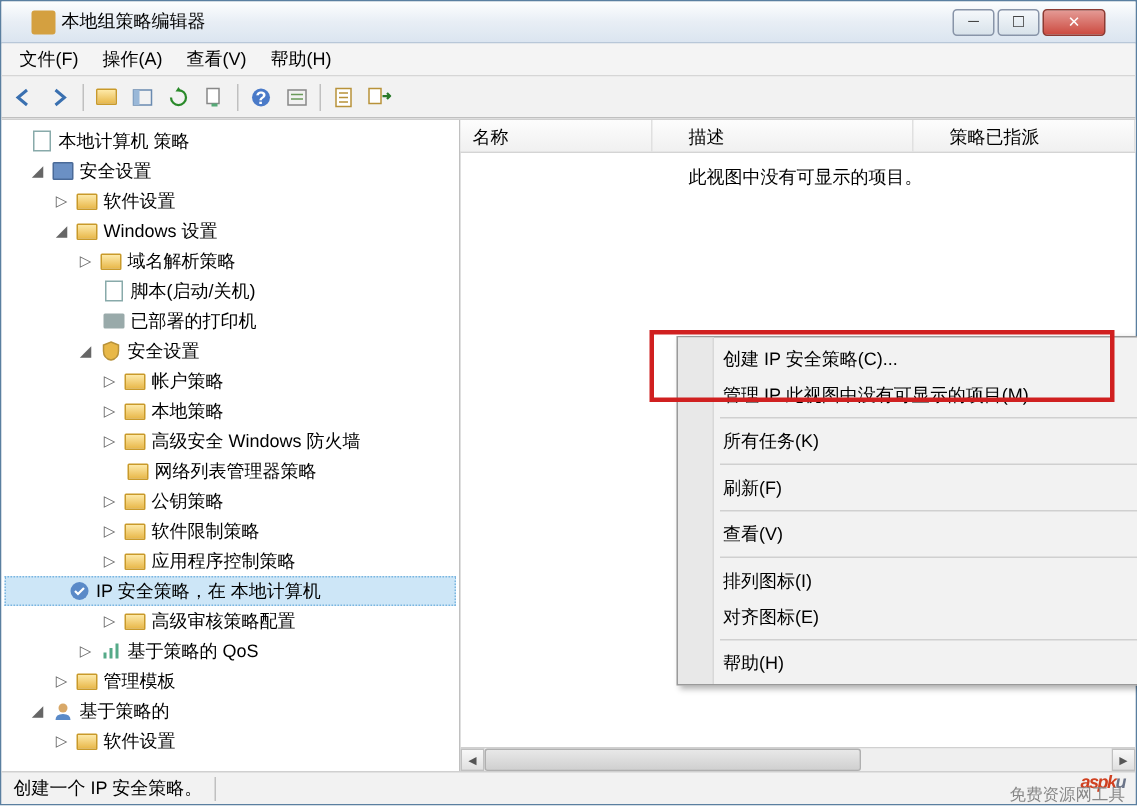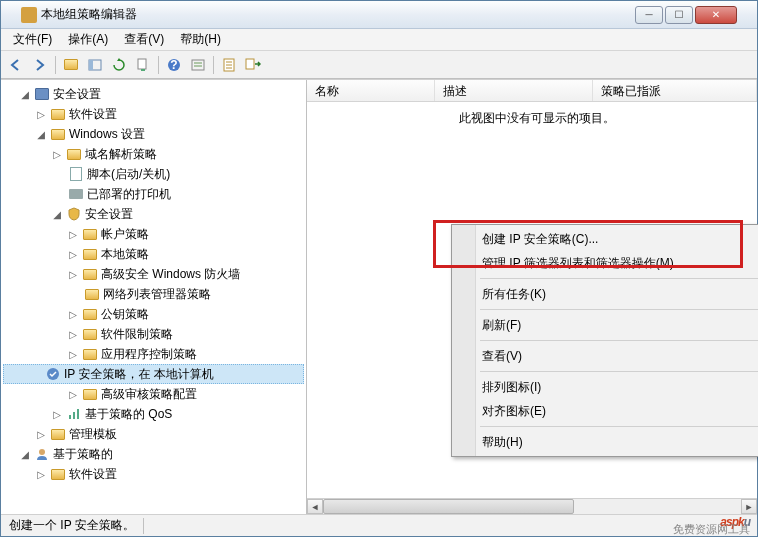--- a/index.html
+++ b/index.html
@@ -29,21 +29,21 @@
     .tree-node { display: flex; align-items: center; height: 20px; padding: 1px 2px; cursor: pointer; white-space: nowrap; }
     .tree-node.selected { background: #cde6f7; border: 1px dotted #7ab5e0; padding: 0 1px; }
     .toggle { width: 12px; text-align: center; color: #666; font-size: 10px; }
     .node-icon { width: 16px; height: 16px; margin: 0 3px; display: inline-flex; align-items: center; justify-content: center; }
     .folder { background: linear-gradient(#fde9a8,#e8b84a); border: 1px solid #c99a2a; border-radius: 1px; width: 14px; height: 11px; }
     .computer { background: #6b90c4; border: 1px solid #4a6a98; width: 14px; height: 12px; border-radius: 1px; }
     .doc { background: #fff; border: 1px solid #8aa; width: 12px; height: 14px; }
     .printer { background: #9aa; width: 14px; height: 10px; border-radius: 1px; }
     
     .list-pane { flex: 1; display: flex; flex-direction: column; position: relative; }
-    .list-header { height: 22px; display: flex; background: linear-gradient(#fdfdfd,#f0f0f0); border-bottom: 1px solid #d4d4d4; }
+    .list-header { height: 22px; display: flex; background: linear-gradient(#fdfdfd,#f0f0f0); border-bottom: 1px solid #d4d4d4; gap: 16px; }
     .list-header .col { padding: 3px 8px; border-right: 1px solid #e0e0e0; }
     .col-name { width: 128px; }
     .col-desc { width: 158px; }
     .col-pol { flex: 1; }
     .list-body { flex: 1; position: relative; }
     .empty-msg { position: absolute; top: 8px; left: 152px; color: #000; }
     
     .context-menu { position: absolute; left: 450px; top: 144px; width: 326px; background: #f2f2f2; border: 1px solid #9a9a9a; box-shadow: 2px 2px 4px rgba(0,0,0,0.3); padding: 2px; z-index: 10; }
     .cm-item { height: 24px; display: flex; align-items: center; padding: 0 20px 0 28px; cursor: pointer; position: relative; }
     .cm-sep { height: 1px; background: #d0d0d0; margin: 3px 2px 3px 26px; }
@@ -150,20 +150,27 @@
         <svg width="16" height="14">
           <rect x="1" y="1" width="8" height="10" fill="#fff" stroke="#b8923a"></rect>
           <path d="M10 6 L15 6 M13 4 L15 6 L13 8" stroke="#2a7a2a" stroke-width="1.5" fill="none"></path>
         </svg>
       </div>
   </div>
 
   <div class="content">
 
     <div class="tree-pane">
+      <div class="tree-node" style="padding-left:2px">
+          <span class="toggle"></span>
+          <span class="node-icon">
+            <span class="doc"></span>
+          </span>
+          <span>本地计算机 策略</span>
+        </div>
       <div class="tree-node" style="padding-left:16px">
           <span class="toggle">◢</span>
           <span class="node-icon">
             <span class="computer"></span>
           </span>
           <span>安全设置</span>
         </div>
       <div class="tree-node" style="padding-left:32px">
           <span class="toggle">▷</span>
           <span class="node-icon">
@@ -324,21 +331,21 @@
         </div>
       </div>
     </div>
 
     <div class="context-menu">
       <div class="cm-gutter"></div>
       <div class="cm-item">
           <span>创建 IP 安全策略(C)...</span>
         </div>
       <div class="cm-item">
-          <span>管理 IP 筛选器列表和筛选器操作(M)...</span>
+          <span>管理 IP 此视图中没有可显示的项目(M)...</span>
         </div>
       <div class="cm-sep"></div>
       <div class="cm-item">
           <span>所有任务(K)</span>
           <span class="cm-arrow">▶</span>
         </div>
       <div class="cm-sep"></div>
       <div class="cm-item">
           <span>刷新(F)</span>
         </div>

